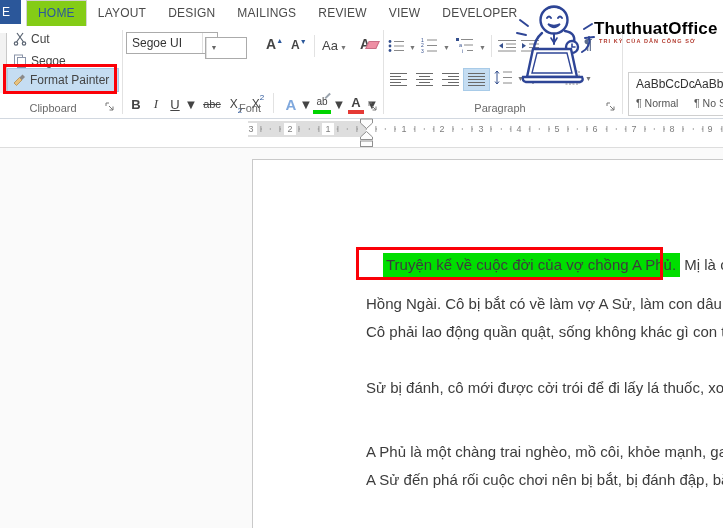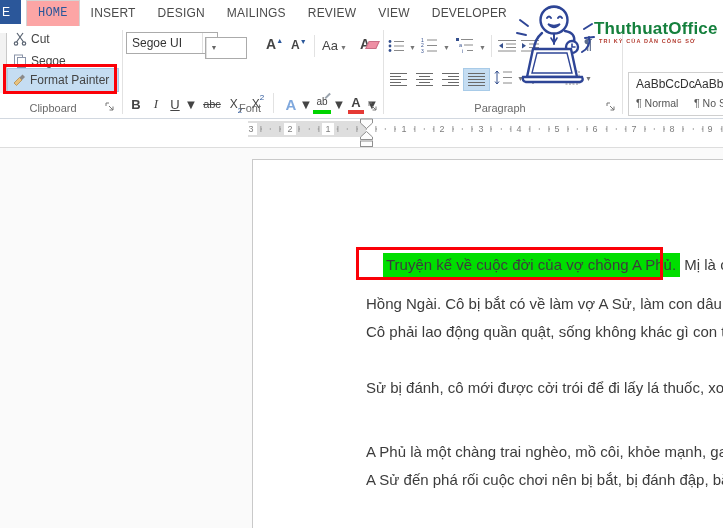--- a/index.html
+++ b/index.html
@@ -4,21 +4,21 @@
 <style>
   html,body{margin:0;padding:0;}
   .screen{position:relative;width:723px;height:528px;overflow:hidden;background:#fff;
     font-family:"Liberation Sans","DejaVu Sans",sans-serif;-webkit-font-smoothing:antialiased;}
   
   .tabbar{position:absolute;left:0;top:0;width:723px;height:25px;background:#fff;border-bottom:1px solid #e4e4e4;}
   .file-stub{position:absolute;left:0;top:0;width:19px;height:24px;background:#2b579a;color:#fff;
     font-size:12px;line-height:24px;padding-left:2px;}
   .tabs{position:absolute;left:26px;top:0;height:25px;display:flex;}
   .tab{height:25px;line-height:26px;padding:0 11px;font-size:12px;color:#4a4a4a;letter-spacing:.2px;white-space:nowrap;}
-  .tab.active{color:#2b579a;background:#fca5a5;border:1px solid #d4d4d4;border-bottom:none;line-height:24px;position:relative;z-index:2;font-family:Liberation Mono, monospace;}
+  .tab.active{color:#2b579a;background:#84cc16;border:1px solid #d4d4d4;border-bottom:none;line-height:24px;position:relative;z-index:2;}
   
   .ribbon{position:absolute;left:0;top:25px;width:723px;height:93px;background:#fff;border-bottom:1px solid #d2d8e0;}
   .vsep{position:absolute;top:5px;width:1px;height:84px;background:#e2e2e2;}
   .grouplabel{position:absolute;bottom:4px;font-size:11px;color:#6a6a6a;text-align:center;}
   .launcher{position:absolute;bottom:5px;width:11px;height:11px;}
   .rbtn{display:inline-flex;align-items:center;gap:4px;font-size:12px;color:#444;}
   .dd{font-size:7px;color:#777;margin-left:2px;}
   .combo{position:absolute;background:#fff;border:1px solid #ababab;height:20px;display:flex;align-items:center;font-size:12px;color:#333;}
   .combo .val{flex:1;padding-left:5px;white-space:nowrap;overflow:hidden;}
   .combo .arr{width:14px;text-align:center;font-size:7px;color:#666;border-left:1px solid #e0e0e0;align-self:stretch;line-height:20px;}
@@ -33,38 +33,38 @@
   .ruler .ticks-s{position:absolute;left:0;right:0;top:7px;height:2px;
     background-image:repeating-linear-gradient(90deg,#aaa 0 1px,transparent 1px 9.6px);background-position-x:2.8px;}
   .ruler .ticks-m{position:absolute;left:0;right:0;top:5px;height:6px;
     background-image:repeating-linear-gradient(90deg,#999 0 1px,transparent 1px 19.2px);background-position-x:12.4px;}
   .rnum{position:absolute;top:2px;width:12px;text-align:center;font-size:9px;line-height:12px;color:#7e7e7e;background:inherit;}
   
   .docarea{position:absolute;left:0;top:148px;width:723px;height:380px;background:#fafafa;}
   .page{position:absolute;left:252px;top:11px;width:480px;height:375px;background:#fff;border:1px solid #c9c9c9;}
   .docline{position:absolute;white-space:nowrap;font-size:15px;color:#3c3c3c;line-height:28px;height:28px;}
   .hl{background:#00de00;padding:3px 4px 4px 3px;}
-  .logo-brand{position:absolute;left:594px;top:19px;font-size:17px;font-weight:bold;color:#15803d;letter-spacing:.2px;z-index:45;}
+  .logo-brand{position:absolute;left:594px;top:19px;font-size:17px;font-weight:bold;color:#000000;letter-spacing:.2px;z-index:45;}
   .logo-tag{position:absolute;left:599px;top:38px;font-size:5.5px;font-weight:bold;color:#b23a2e;letter-spacing:1.1px;z-index:45;}
   .styles-box{position:absolute;left:628px;top:47px;width:110px;height:42px;background:#fff;border:1px solid #cfcfcf;display:flex;}
   .style-card{width:46px;padding:4px 0 0 7px;}
   .style-prev{font-size:12px;color:#333;white-space:nowrap;}
   .style-name{font-size:10.5px;color:#555;margin-top:6px;white-space:nowrap;}
   svg{display:block;}
 </style>
 </head>
 <body>
 
 <div class="screen">
 
   <div class="tabbar">
     <div class="file-stub">E</div>
     <div class="tabs">
       <div class="tab active">HOME</div>
-      <div class="tab">INSERT</div>
+      <div class="tab">LAYOUT</div>
       <div class="tab">DESIGN</div>
       <div class="tab">MAILINGS</div>
       <div class="tab">REVIEW</div>
       <div class="tab">VIEW</div>
       <div class="tab">DEVELOPER</div>
     </div>
   </div>
 
   <div class="ribbon">
 

